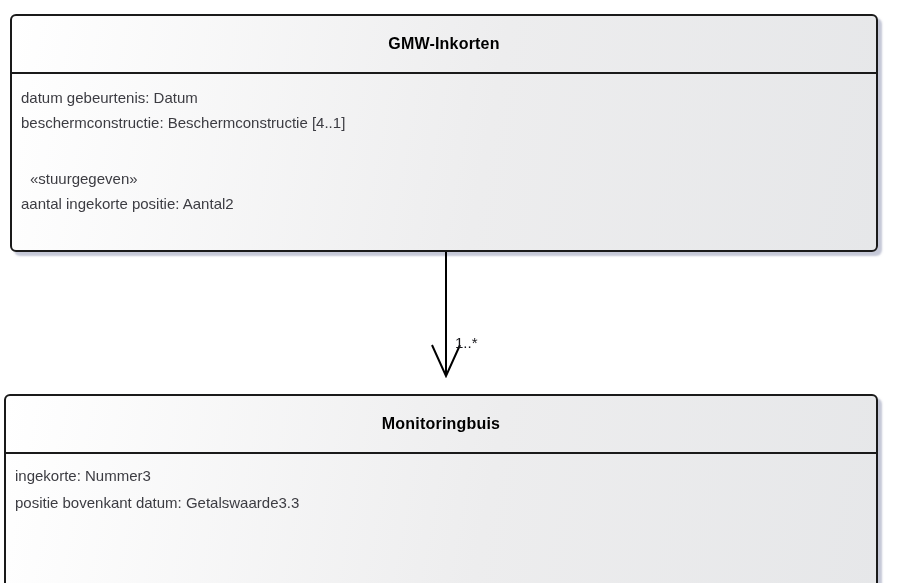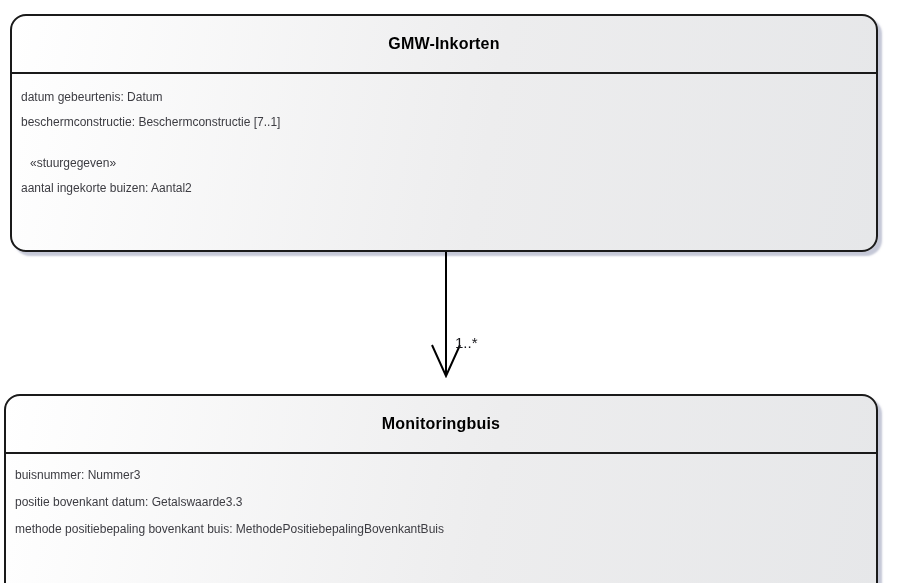--- a/index.html
+++ b/index.html
@@ -12,21 +12,21 @@
     width: 900px;
     height: 583px;
     background: #ffffff;
     font-family: "Liberation Sans", sans-serif;
     overflow: hidden;
   }
   .uml-class {
     position: absolute;
     box-sizing: border-box;
     border: 2px solid #1a1a1a;
-    border-radius: 16px;
+    border-radius: 6px;
     background: linear-gradient(100deg, #ffffff 0%, #ededee 55%, #e6e7e9 100%);
     box-shadow: 4px 4px 2px rgba(150, 155, 182, 0.55);
   }
   .class-top {
     left: 10px;
     top: 14px;
     width: 868px;
     height: 238px;
   }
   .class-bottom {
@@ -41,32 +41,32 @@
     display: flex;
     align-items: center;
     justify-content: center;
     font-weight: 700;
     font-size: 16px;
     color: #000000;
     letter-spacing: 0.2px;
   }
   .uml-body {
     padding: 11px 8px 0 9px;
-    font-size: 12px;
+    font-size: 15px;
     color: #3c3c42;
     line-height: 25px;
     white-space: nowrap;
     overflow: hidden;
   }
   .class-bottom .uml-body {
     padding-top: 8px;
     line-height: 27px;
   }
   .stereotype-line {
-    margin-top: 16px;
+    margin-top: 31px;
     padding-left: 9px;
   }
   .assoc-svg {
     position: absolute;
     left: 400px;
     top: 251px;
     width: 120px;
     height: 127px;
   }
   .mult-label {
@@ -79,34 +79,33 @@
 </style>
 </head>
 <body>
 
 <div class="canvas">
 
   <div class="uml-class class-top">
     <div class="uml-header">GMW-Inkorten</div>
     <div class="uml-body">
       <div class="attr-line">datum gebeurtenis: Datum</div>
-      <div class="attr-line">beschermconstructie: Beschermconstructie [7..1]</div>
+      <div class="attr-line">beschermconstructie: Beschermconstructie [4..1]</div>
       <div class="attr-line stereotype-line">«stuurgegeven»</div>
-      <div class="attr-line">aantal ingekorte buizen: Aantal2</div>
+      <div class="attr-line">aantal ingekorte positie: Aantal2</div>
     </div>
   </div>
 
   <svg class="assoc-svg" viewBox="0 0 120 127">
     <line x1="46" y1="1" x2="46" y2="125" stroke="#000000" stroke-width="2"></line>
     <polyline points="32,94 46,125 60,94" fill="none" stroke="#000000" stroke-width="2"></polyline>
   </svg>
   <div class="mult-label">1..*</div>
 
   <div class="uml-class class-bottom">
     <div class="uml-header">Monitoringbuis</div>
     <div class="uml-body">
-      <div class="attr-line">buisnummer: Nummer3</div>
+      <div class="attr-line">ingekorte: Nummer3</div>
       <div class="attr-line">positie bovenkant datum: Getalswaarde3.3</div>
-      <div class="attr-line">methode positiebepaling bovenkant buis: MethodePositiebepalingBovenkantBuis</div>
     </div>
   </div>
 
 </div>
 
 </body></html>

